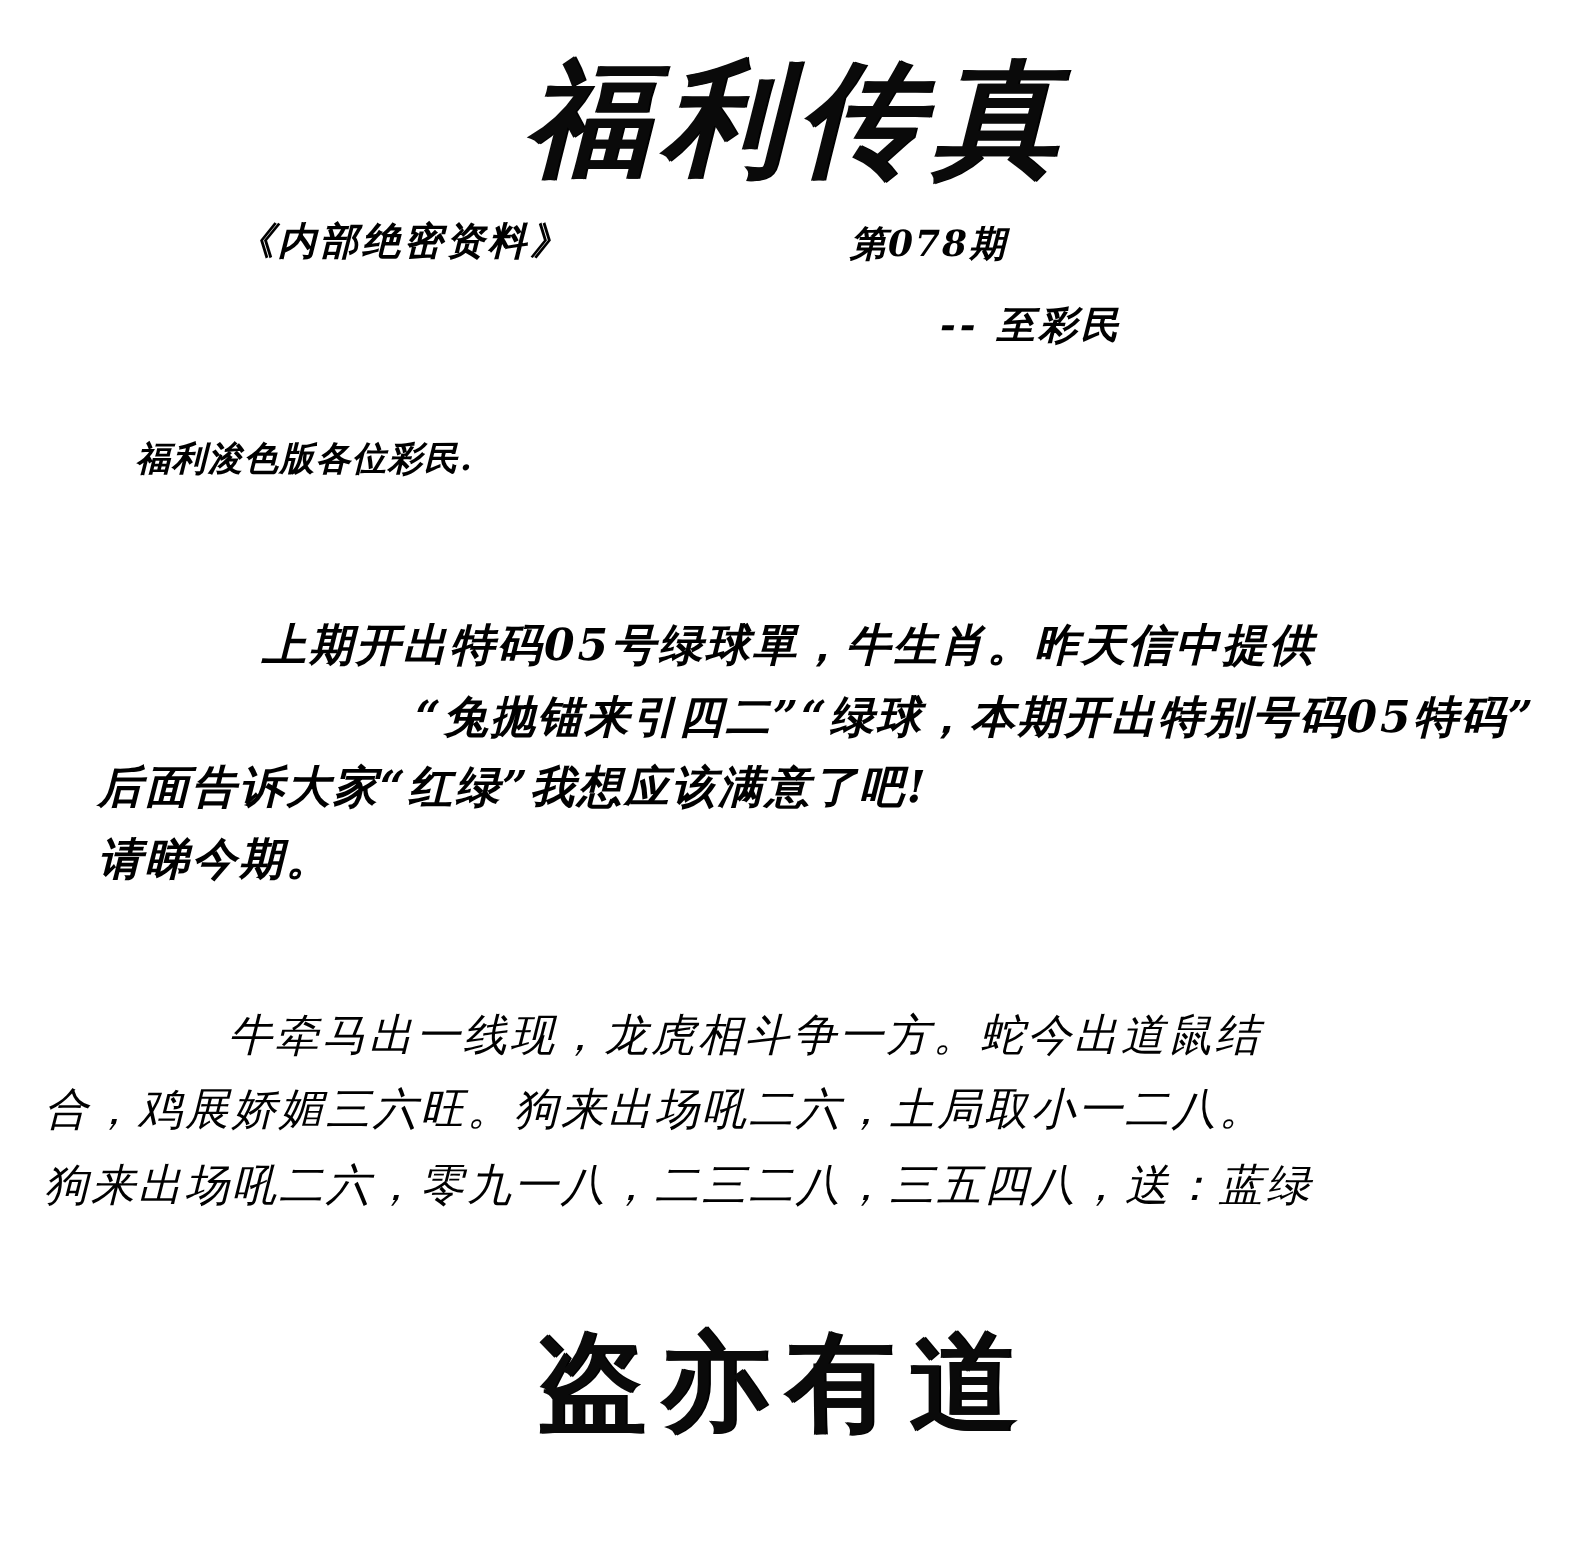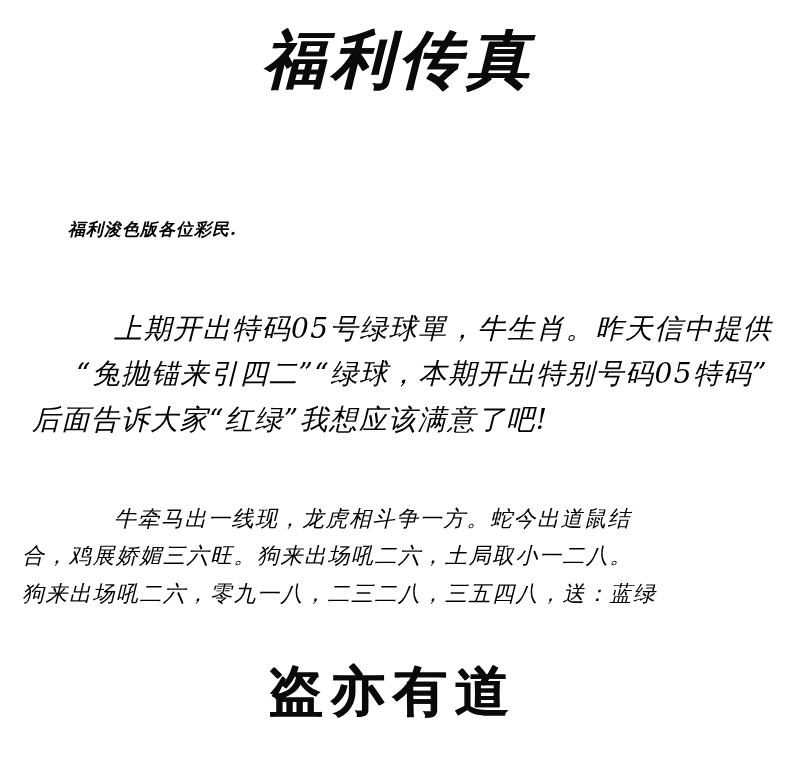--- a/index.html
+++ b/index.html
@@ -93,26 +93,27 @@
   }
 
   
   .body-block {
     position: absolute;
     left: 28px;
     top: 306px;
     width: 740px;
   }
   .body-line {
-    font-size: 28px;
+    font-size: 22px;
     font-style: italic;
-    font-weight: normal;
+    font-weight: bold;
     letter-spacing: 1.5px;
     line-height: 1.62;
     white-space: nowrap;
+    margin-left: 17px;
   }
   .indent-1 { padding-left: 86px; }
   .indent-2 { padding-left: 0px; text-align: right; }
   .indent-3 { padding-left: 4px; }
 
   .prediction {
     position: absolute;
     left: 22px;
     top: 500px;
     width: 748px;
@@ -142,27 +143,33 @@
     text-shadow: 1px 0 0 #000;
   }
 </style>
 </head>
 <body>
 
 <div class="page">
 
   <div class="masthead">福利传真</div>
 
+  <div class="subhead-row">
+    <div class="secret-label">《内部绝密资料》</div>
+    <div class="issue-label">第078期</div>
+    <div class="addressee">-- 至彩民</div>
+  </div>
 
   <div class="greeting-line">福利浚色版各位彩民.</div>
 
   <div class="body-block">
     <div class="body-line indent-1">上期开出特码05号绿球單，牛生肖。昨天信中提供</div>
     <div class="body-line indent-2">“兔抛锚来引四二”“绿球，本期开出特别号码05特码”</div>
     <div class="body-line indent-3">后面告诉大家“红绿”我想应该满意了吧!</div>
+    <div class="body-line indent-3">请睇今期。</div>
   </div>
 
   <div class="prediction">
     <div class="pred-line pred-indent">牛牵马出一线现，龙虎相斗争一方。蛇今出道鼠结</div>
     <div class="pred-line">合，鸡展娇媚三六旺。狗来出场吼二六，土局取小一二八。</div>
     <div class="pred-line">狗来出场吼二六，零九一八，二三二八，三五四八，送：蓝绿</div>
   </div>
 
   <div class="footer-title">盗亦有道</div>
 

